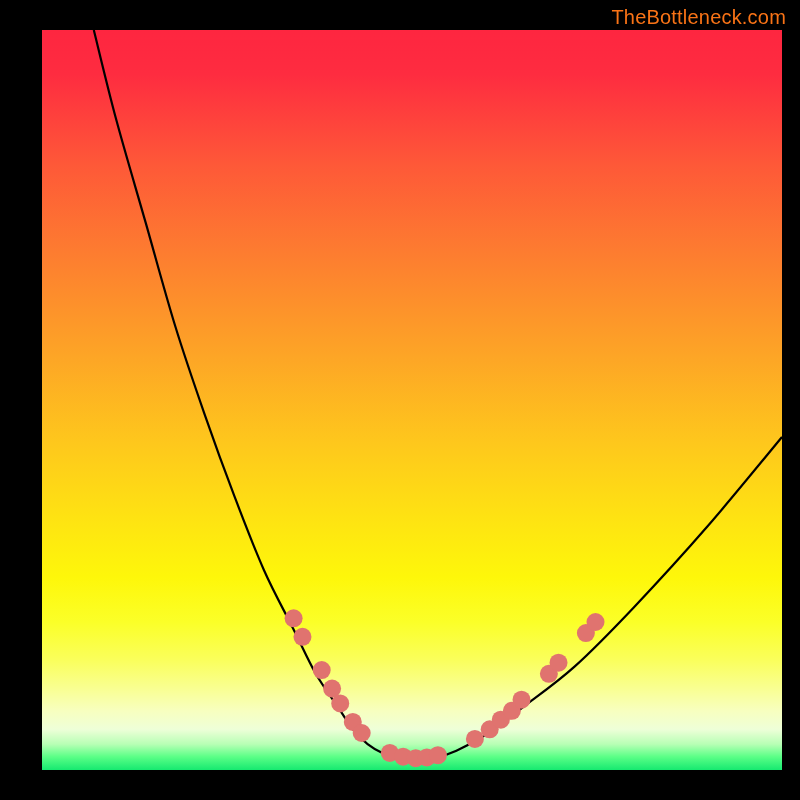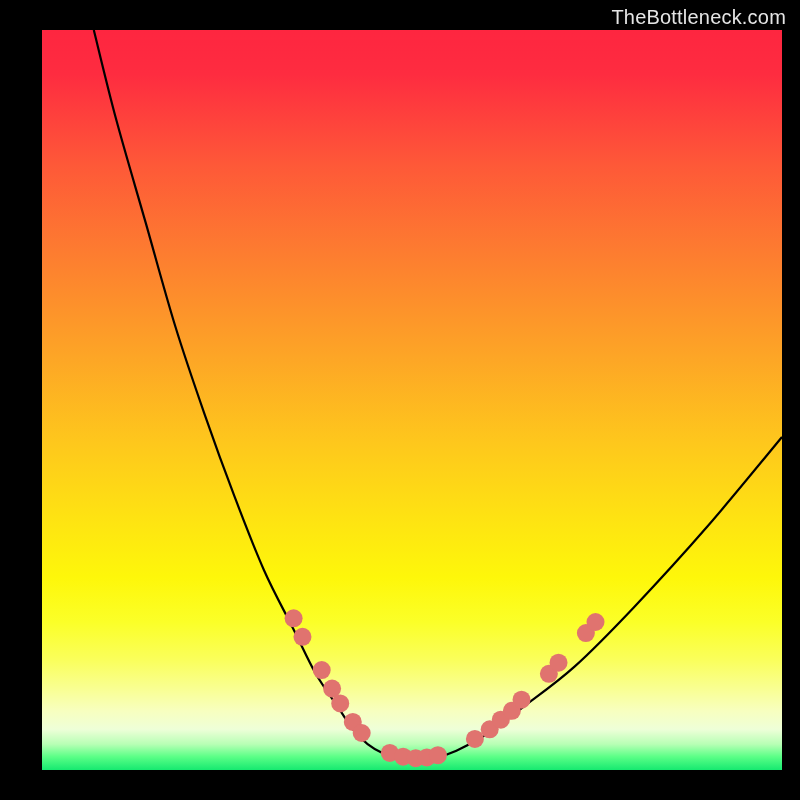--- a/index.html
+++ b/index.html
@@ -41,21 +41,21 @@
       #eeffd8 94.5%,
       #b8ffb5 96.5%,
       #5bff87 98.2%,
       #16e970 100%
     );
   }
   .watermark {
     position: absolute;
     top: 6px;
     right: 14px;
-    color: #e5e5e5;
+    color: #f97316;
     font-size: 20px;
     font-weight: 400;
     letter-spacing: 0.2px;
     user-select: none;
   }
   svg.overlay {
     position: absolute;
     left: 0;
     top: 0;
     width: 740px;

